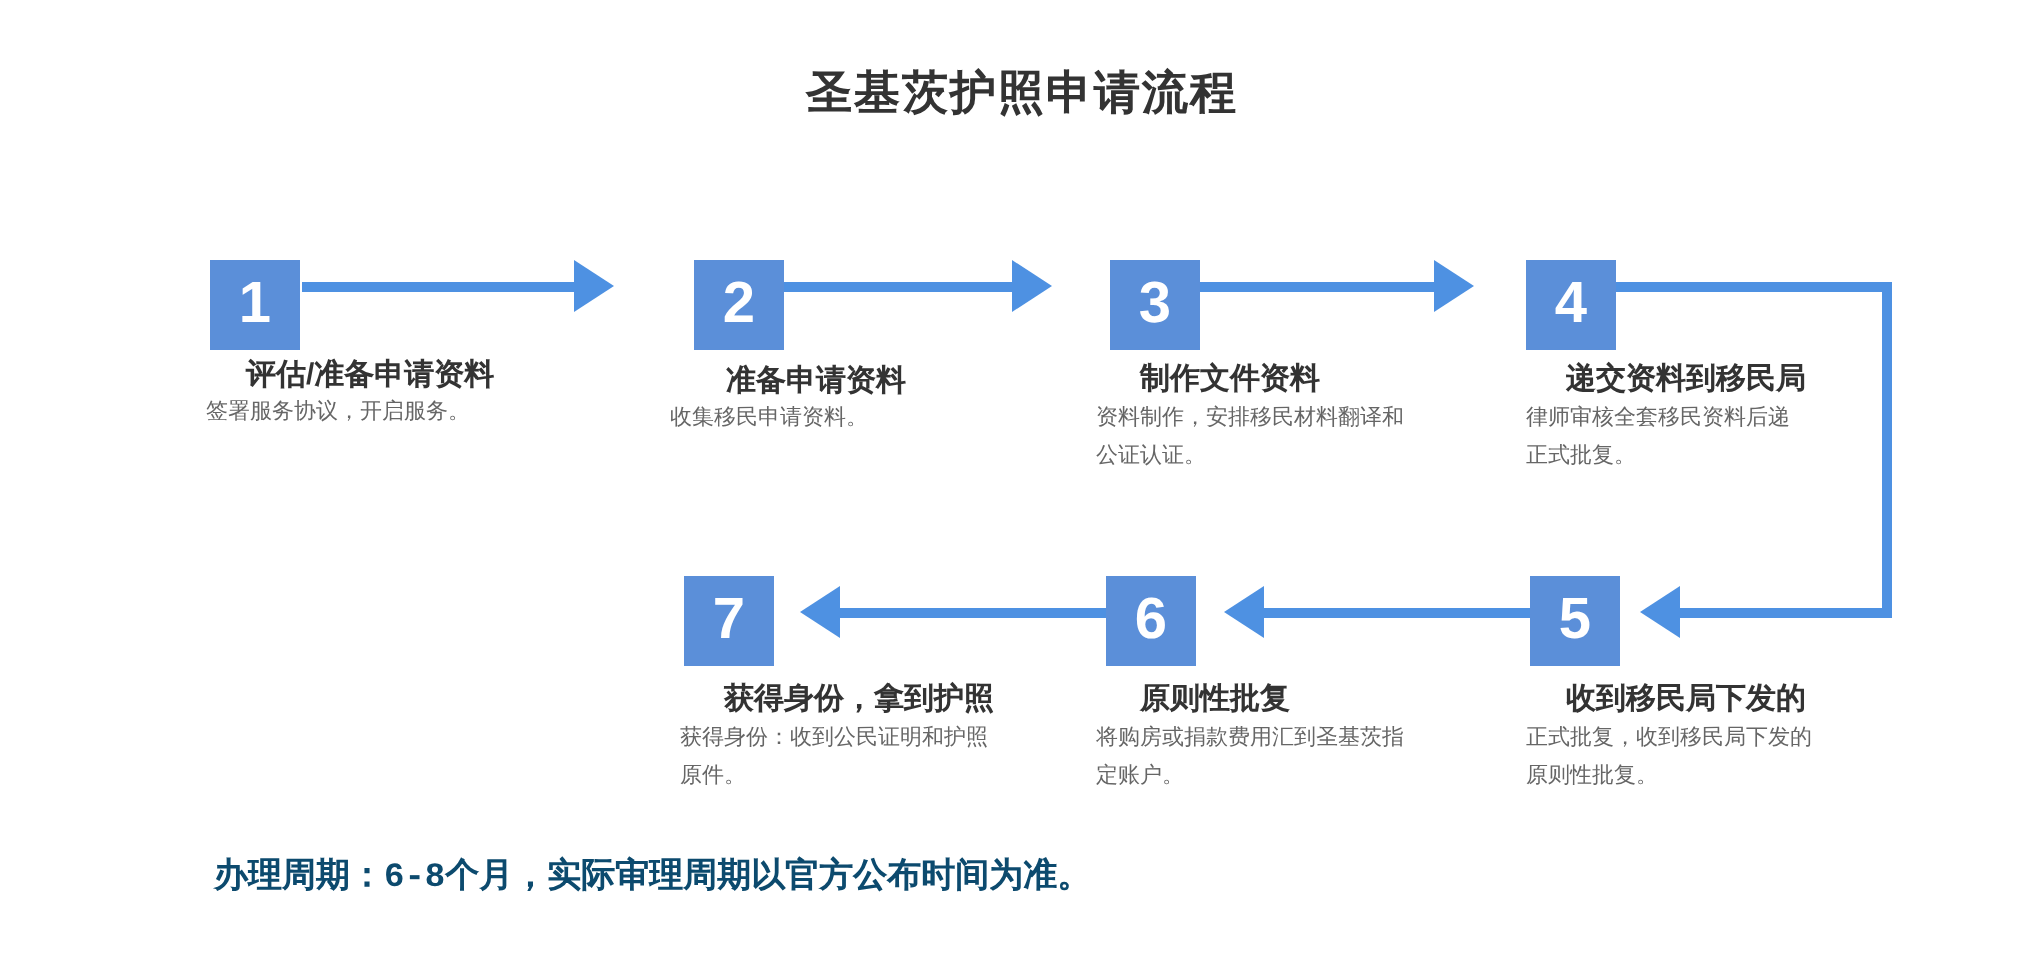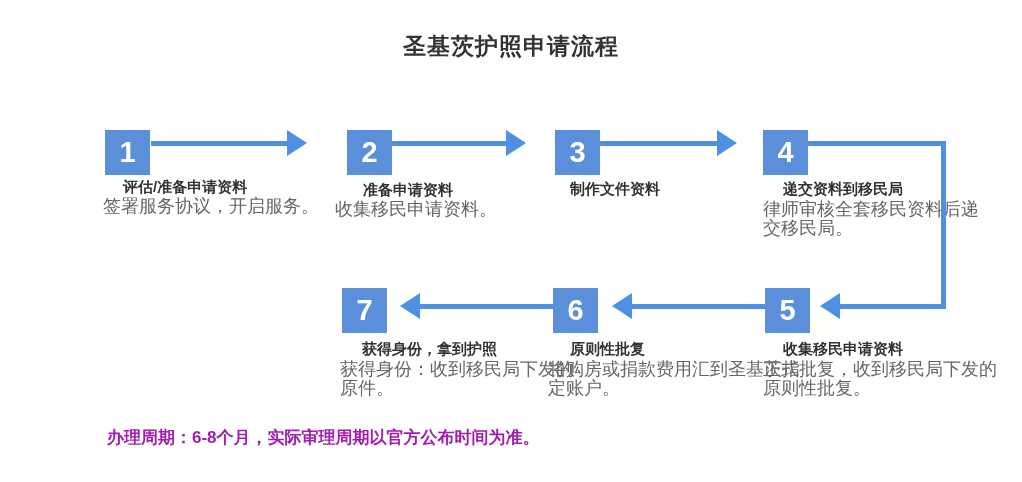--- a/index.html
+++ b/index.html
@@ -10,36 +10,36 @@
   .page-title {
     position:absolute; top:31px; left:0; width:100%; text-align:center;
     font-size:23px; font-weight:bold; color:#333333; letter-spacing:1px;
   }
   .num-box {
     position:absolute; width:45px; height:45px; background:#5B8FD9;
     color:#ffffff; font-size:29px; font-weight:bold;
     display:flex; align-items:center; justify-content:center;
   }
   .step-title { position:absolute; font-size:15px; font-weight:bold; color:#333333; white-space:nowrap; }
-  .step-desc  { position:absolute; font-size:18px; color:#666666; line-height:19px; white-space:pre-line; }
+  .step-desc  { position:absolute; font-size:11px; color:#666666; line-height:19px; white-space:pre-line; }
   .shaft  { position:absolute; height:5px; background:#4E91E2; }
   .vshaft { position:absolute; width:5px;  background:#4E91E2; }
   .head-right {
     position:absolute; width:0; height:0;
     border-top:13px solid transparent; border-bottom:13px solid transparent;
     border-left:20px solid #4E91E2;
   }
   .head-left {
     position:absolute; width:0; height:0;
     border-top:13px solid transparent; border-bottom:13px solid transparent;
     border-right:20px solid #4E91E2;
   }
   .note {
     position:absolute; left:107px; top:426px;
-    font-size:17px; font-weight:bold; color:#a21caf;
+    font-size:17px; font-weight:bold; color:#0c4a6e;font-family:Liberation Mono, monospace;
   }
 </style>
 </head>
 <body>
 
 <div class="canvas">
 
   <div class="page-title">圣基茨护照申请流程</div>
 
   <div class="num-box" style="left:105px;top:130px">
@@ -57,58 +57,60 @@
   <div class="step-title" style="left:363px;top:181px">准备申请资料</div>
   <div class="step-desc" style="left:335px;top:200px">收集移民申请资料。</div>
 
   <div class="shaft" style="left:392px;top:141px;width:114px"></div>
   <div class="head-right" style="left:506px;top:130px"></div>
 
   <div class="num-box" style="left:555px;top:130px">
     <span>3</span>
   </div>
   <div class="step-title" style="left:570px;top:180px">制作文件资料</div>
+  <div class="step-desc" style="left:548px;top:200px">资料制作，安排移民材料翻译和
+公证认证。</div>
 
   <div class="shaft" style="left:600px;top:141px;width:117px"></div>
   <div class="head-right" style="left:717px;top:130px"></div>
 
   <div class="num-box" style="left:763px;top:130px">
     <span>4</span>
   </div>
   <div class="step-title" style="left:783px;top:180px">递交资料到移民局</div>
   <div class="step-desc" style="left:763px;top:200px">律师审核全套移民资料后递
-交移民局。</div>
+正式批复。</div>
 
   <div class="shaft" style="left:808px;top:141px;width:138px"></div>
   <div class="vshaft" style="left:941px;top:141px;height:168px"></div>
   <div class="shaft" style="left:840px;top:304px;width:106px"></div>
   <div class="head-left" style="left:820px;top:293px"></div>
 
   <div class="num-box" style="left:765px;top:288px">
     <span>5</span>
   </div>
-  <div class="step-title" style="left:783px;top:340px">收集移民申请资料</div>
+  <div class="step-title" style="left:783px;top:340px">收到移民局下发的</div>
   <div class="step-desc" style="left:763px;top:360px">正式批复，收到移民局下发的
 原则性批复。</div>
 
   <div class="shaft" style="left:632px;top:304px;width:133px"></div>
   <div class="head-left" style="left:612px;top:293px"></div>
 
   <div class="num-box" style="left:553px;top:288px">
     <span>6</span>
   </div>
   <div class="step-title" style="left:570px;top:340px">原则性批复</div>
   <div class="step-desc" style="left:548px;top:360px">将购房或捐款费用汇到圣基茨指
 定账户。</div>
 
   <div class="shaft" style="left:420px;top:304px;width:133px"></div>
   <div class="head-left" style="left:400px;top:293px"></div>
 
   <div class="num-box" style="left:342px;top:288px">
     <span>7</span>
   </div>
   <div class="step-title" style="left:362px;top:340px">获得身份，拿到护照</div>
-  <div class="step-desc" style="left:340px;top:360px">获得身份：收到移民局下发的
+  <div class="step-desc" style="left:340px;top:360px">获得身份：收到公民证明和护照
 原件。</div>
 
   <div class="note">办理周期：6-8个月，实际审理周期以官方公布时间为准。</div>
 
 </div>
 
 </body></html>

